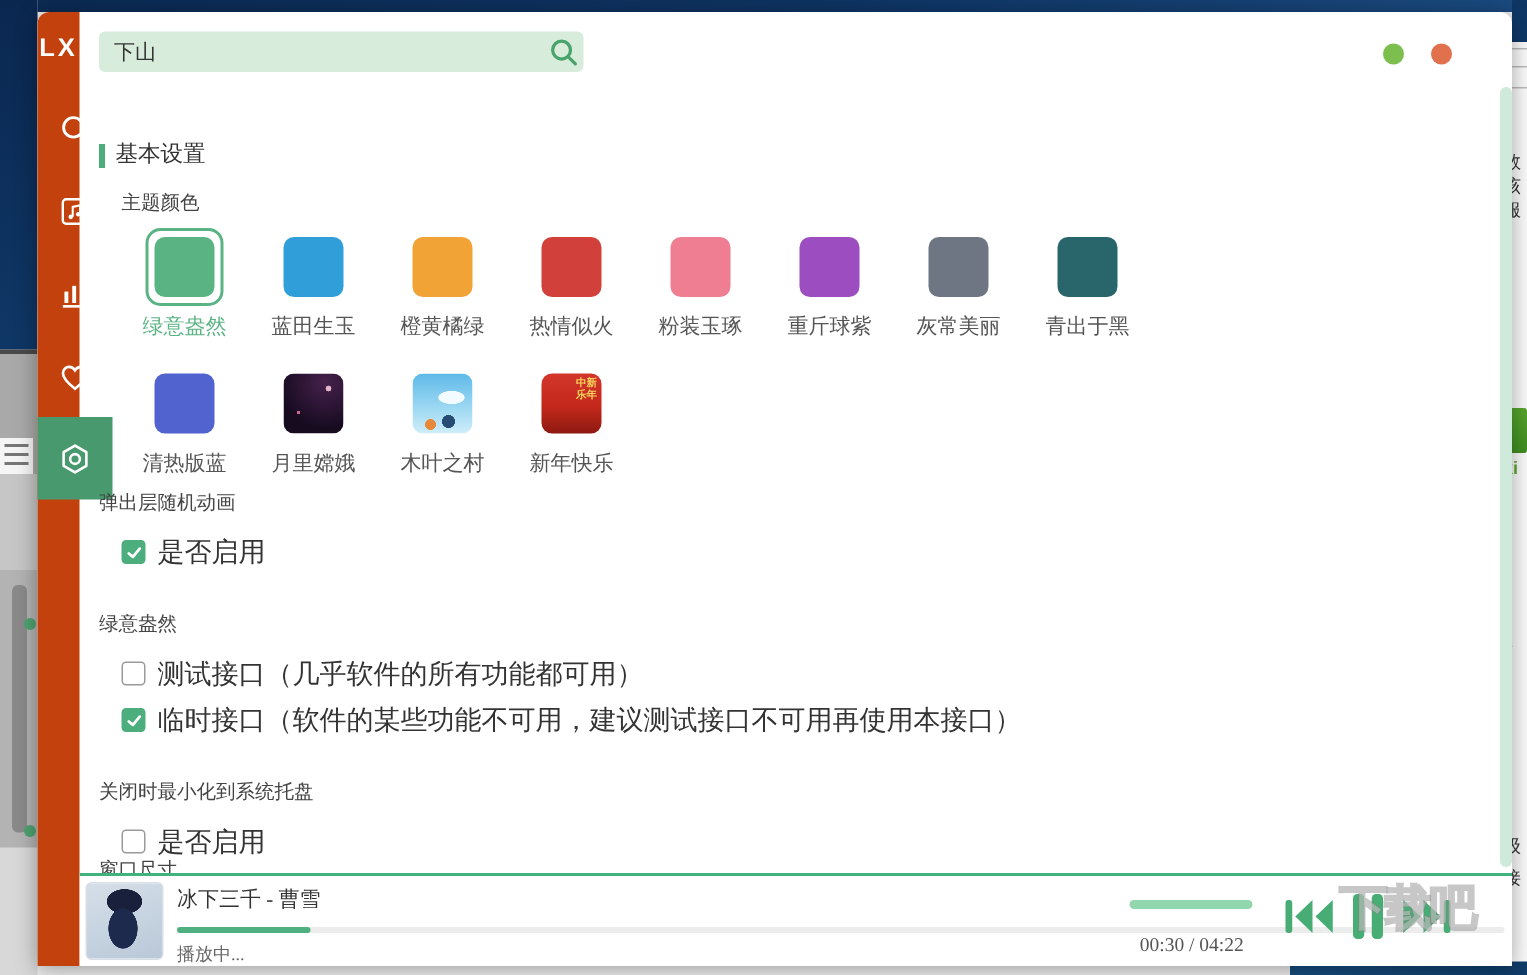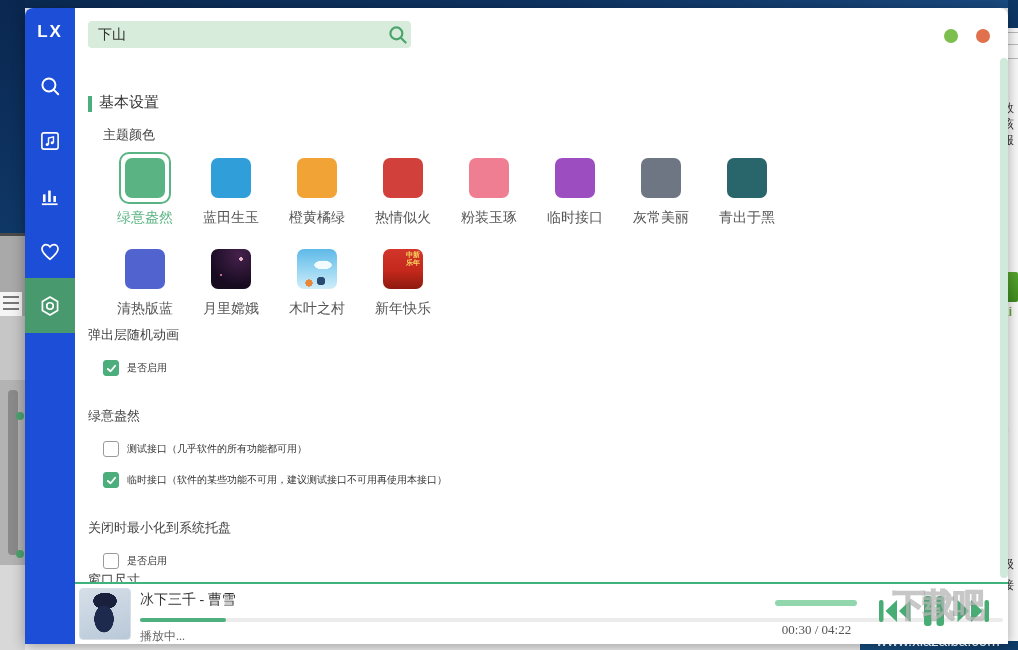--- a/index.html
+++ b/index.html
@@ -22,21 +22,21 @@
   .bg-right .line{position:absolute;left:0;width:10px;height:1px;background:#bbb;}
   .bg-right .frag{position:absolute;left:-6px;width:18px;font-size:12px;color:#333;}
   .bg-right .green{color:#5aa832;font-weight:bold;}
   .bg-right .logo{position:absolute;left:-2px;top:272px;width:12px;height:30px;background:linear-gradient(180deg,#57a52e,#3f8d22);border-radius:2px;}
   .bg-bottomright{position:absolute;left:860px;top:641px;width:158px;height:9px;background:linear-gradient(90deg,#164d7e,#0f3c69);}
 
   
   .window{position:absolute;left:25px;top:8px;width:983px;height:636px;background:#fff;border-radius:8px 8px 0 0;box-shadow:0 2px 14px rgba(0,0,0,.35);display:flex;}
 
   
-  .sidebar{width:50px;background:#1d4ed8;border-radius:8px 0 0 0;flex:none;position:relative;}
+  .sidebar{width:28px;background:#c2410c;border-radius:8px 0 0 0;flex:none;position:relative;}
   .logo{height:48px;display:flex;align-items:center;justify-content:center;color:#fff;font-weight:bold;font-size:17px;letter-spacing:2px;}
   .nav{position:absolute;top:50px;left:0;width:50px;}
   .side-item{height:55px;display:flex;align-items:center;justify-content:center;cursor:pointer;}
   .side-item.active{background:#48996e;}
   .side-item svg{width:26px;height:26px;}
 
   
   .main{position:relative;flex:1;overflow:hidden;font-family:Liberation Serif, serif;}
   .searchbox{position:absolute;left:13px;top:13px;width:323px;height:27px;background:#d7ecdb;border:none;border-radius:4px;display:flex;align-items:center;}
   .searchbox input{flex:1;background:transparent;border:none;outline:none;padding:0 10px;font-size:14px;color:#333;font-family:inherit;}
@@ -54,21 +54,21 @@
   .swatch-wrap{width:48px;height:48px;border:2px solid transparent;border-radius:10px;display:flex;align-items:center;justify-content:center;}
   .cell.selected .swatch-wrap{border-color:#5ab383;}
   .swatch{width:40px;height:40px;border-radius:7px;position:relative;overflow:hidden;}
   .cell .tname{margin-top:5px;font-size:14px;color:#555;white-space:nowrap;}
   .cell.selected .tname{color:#5ab383;}
   .badge{position:absolute;right:2px;top:2px;width:16px;font-size:7px;line-height:8px;color:#f6d45c;text-align:center;font-weight:bold;}
 
   .groups{position:absolute;left:13px;top:318px;width:880px;}
   .group{margin-bottom:30px;}
   .group-label{font-size:13px;color:#444;margin-bottom:15px;}
-  .opt{display:flex;align-items:center;height:18px;margin-bottom:13px;margin-left:15px;font-size:10px;color:#333;cursor:pointer;}
+  .opt{display:flex;align-items:center;height:18px;margin-bottom:13px;margin-left:15px;font-size:18px;color:#333;cursor:pointer;}
   .cbx{width:16px;height:16px;border:1px solid #9a9a9a;border-radius:3px;margin-right:8px;flex:none;box-sizing:border-box;background:#fff;display:flex;align-items:center;justify-content:center;}
   .cbx.checked{background:#4cae7d;border-color:#4cae7d;}
   .cbx svg{width:11px;height:11px;}
   .partial-label{position:absolute;left:13px;top:563px;font-size:13px;color:#444;}
 
   .scrollbar{position:absolute;right:0px;top:50px;width:8px;height:520px;background:#cfe9da;border-radius:4px;cursor:pointer;}
 
   
   .player{position:absolute;left:0;bottom:0;width:100%;height:62px;border-top:2px solid #3eb37e;background:#fff;box-sizing:border-box;}
   .album{position:absolute;left:4px;top:4px;width:52px;height:52px;border-radius:4px;border:1px solid #d7dee6;box-sizing:border-box;
@@ -82,21 +82,21 @@
   .play-status{position:absolute;left:65px;top:44px;font-size:12px;color:#666;}
   .volume{position:absolute;left:700px;top:16px;width:82px;height:6px;background:#92d6ae;border-radius:3px;cursor:pointer;}
   .time{position:absolute;left:694px;top:38px;width:95px;font-size:13px;color:#555;text-align:center;}
   .controls{position:absolute;left:802px;top:10px;display:flex;align-items:center;gap:8px;}
   .pbtn{background:none;border:none;padding:0;cursor:pointer;display:flex;align-items:center;}
   .pbtn svg{display:block;}
 
   
   .watermark{position:absolute;left:862px;top:580px;width:152px;text-align:center;pointer-events:none;z-index:5;}
   .watermark .big{font-size:32px;font-weight:bold;color:rgba(255,255,255,.55);-webkit-text-stroke:1.5px rgba(130,130,130,.45);letter-spacing:-2px;line-height:50px;white-space:nowrap;}
-  .watermark .url{font-size:15px;color:rgba(255,255,255,.85);margin-top:2px;}
+  .watermark .url{font-size:12px;color:rgba(255,255,255,.85);margin-top:2px;}
 </style>
 </head>
 <body>
 
 <div class="screen">
 
   <div class="bg-top"></div>
   <div class="bg-left">
     <div class="navy"></div>
     <div class="darkline"></div>
@@ -230,21 +230,21 @@
           <div class="cell">
             <div class="swatch-wrap">
               <div class="swatch" style="background: rgb(239, 126, 147);"></div>
             </div>
             <div class="tname">粉装玉琢</div>
           </div>
           <div class="cell">
             <div class="swatch-wrap">
               <div class="swatch" style="background: rgb(156, 78, 193);"></div>
             </div>
-            <div class="tname">临时接口</div>
+            <div class="tname">重斤球紫</div>
           </div>
           <div class="cell">
             <div class="swatch-wrap">
               <div class="swatch" style="background: rgb(110, 118, 131);"></div>
             </div>
             <div class="tname">灰常美丽</div>
           </div>
           <div class="cell">
             <div class="swatch-wrap">
               <div class="swatch" style="background: rgb(41, 102, 108);"></div>

